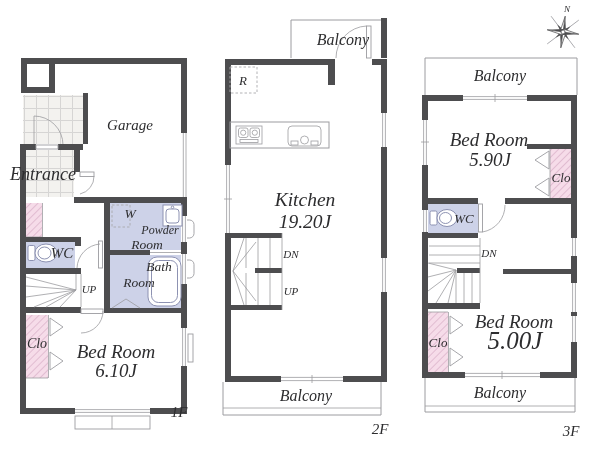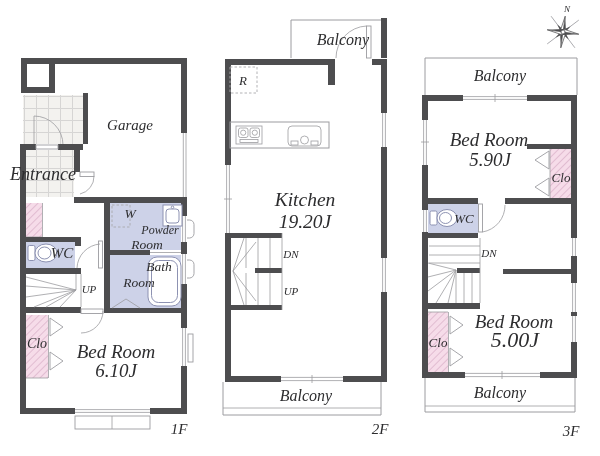--- a/index.html
+++ b/index.html
@@ -325,37 +325,37 @@
 <div class="lbl" style="left:62px;top:253px;font-size:15px;">WC</div>
 <div class="lbl" style="left:130px;top:214px;font-size:13.5px;">W</div>
 <div class="lbl" style="left:160px;top:230px;font-size:12px;text-align:center;">Powder</div>
 <div class="lbl" style="left:147px;top:245px;font-size:13.5px;">Room</div>
 <div class="lbl" style="left:138px;top:267px;font-size:13.5px;margin-left:21px;">Bath</div>
 <div class="lbl" style="left:139px;top:283px;font-size:13.5px;">Room</div>
 <div class="lbl" style="left:89px;top:289px;font-size:11px;">UP</div>
 <div class="lbl" style="left:37px;top:344px;font-size:14px;">Clo</div>
 <div class="lbl" style="left:116px;top:351px;font-size:19px;">Bed Room</div>
 <div class="lbl" style="left:116px;top:370px;font-size:19px;">6.10J</div>
-<div class="lbl" style="left:179px;top:429px;font-size:15px;">1F</div>
+<div class="lbl" style="left:179px;top:412px;font-size:15px;">1F</div>
 
 <div class="lbl" style="left:343px;top:40px;font-size:16px;">Balcony</div>
 <div class="lbl" style="left:243px;top:80px;font-size:13px;">R</div>
 <div class="lbl" style="left:305px;top:200px;font-size:19.5px;">Kitchen</div>
 <div class="lbl" style="left:305px;top:222px;font-size:19.5px;text-align:center;">19.20J</div>
 <div class="lbl" style="left:291px;top:254px;font-size:11px;">DN</div>
 <div class="lbl" style="left:291px;top:291px;font-size:11px;">UP</div>
 <div class="lbl" style="left:306px;top:396px;font-size:16px;">Balcony</div>
 <div class="lbl" style="left:380px;top:429px;font-size:15px;">2F</div>
 
 <div class="lbl" style="left:567px;top:9px;font-size:9px;">N</div>
 <div class="lbl" style="left:500px;top:76px;font-size:16px;">Balcony</div>
 <div class="lbl" style="left:489px;top:139px;font-size:19px;">Bed Room</div>
 <div class="lbl" style="left:490px;top:159px;font-size:19px;">5.90J</div>
 <div class="lbl" style="left:561px;top:177px;font-size:13px;">Clo</div>
 <div class="lbl" style="left:464px;top:218px;font-size:13px;">WC</div>
 <div class="lbl" style="left:489px;top:253px;font-size:11px;">DN</div>
 <div class="lbl" style="left:438px;top:342px;font-size:13px;">Clo</div>
 <div class="lbl" style="left:514px;top:321px;font-size:19px;">Bed Room</div>
-<div class="lbl" style="left:515px;top:340px;font-size:22px;">5.00J</div>
+<div class="lbl" style="left:515px;top:340px;font-size:25px;">5.00J</div>
 <div class="lbl" style="left:500px;top:393px;font-size:16px;">Balcony</div>
 <div class="lbl" style="left:571px;top:431px;font-size:15px;">3F</div>
 
 </div>
 
 </body></html>

